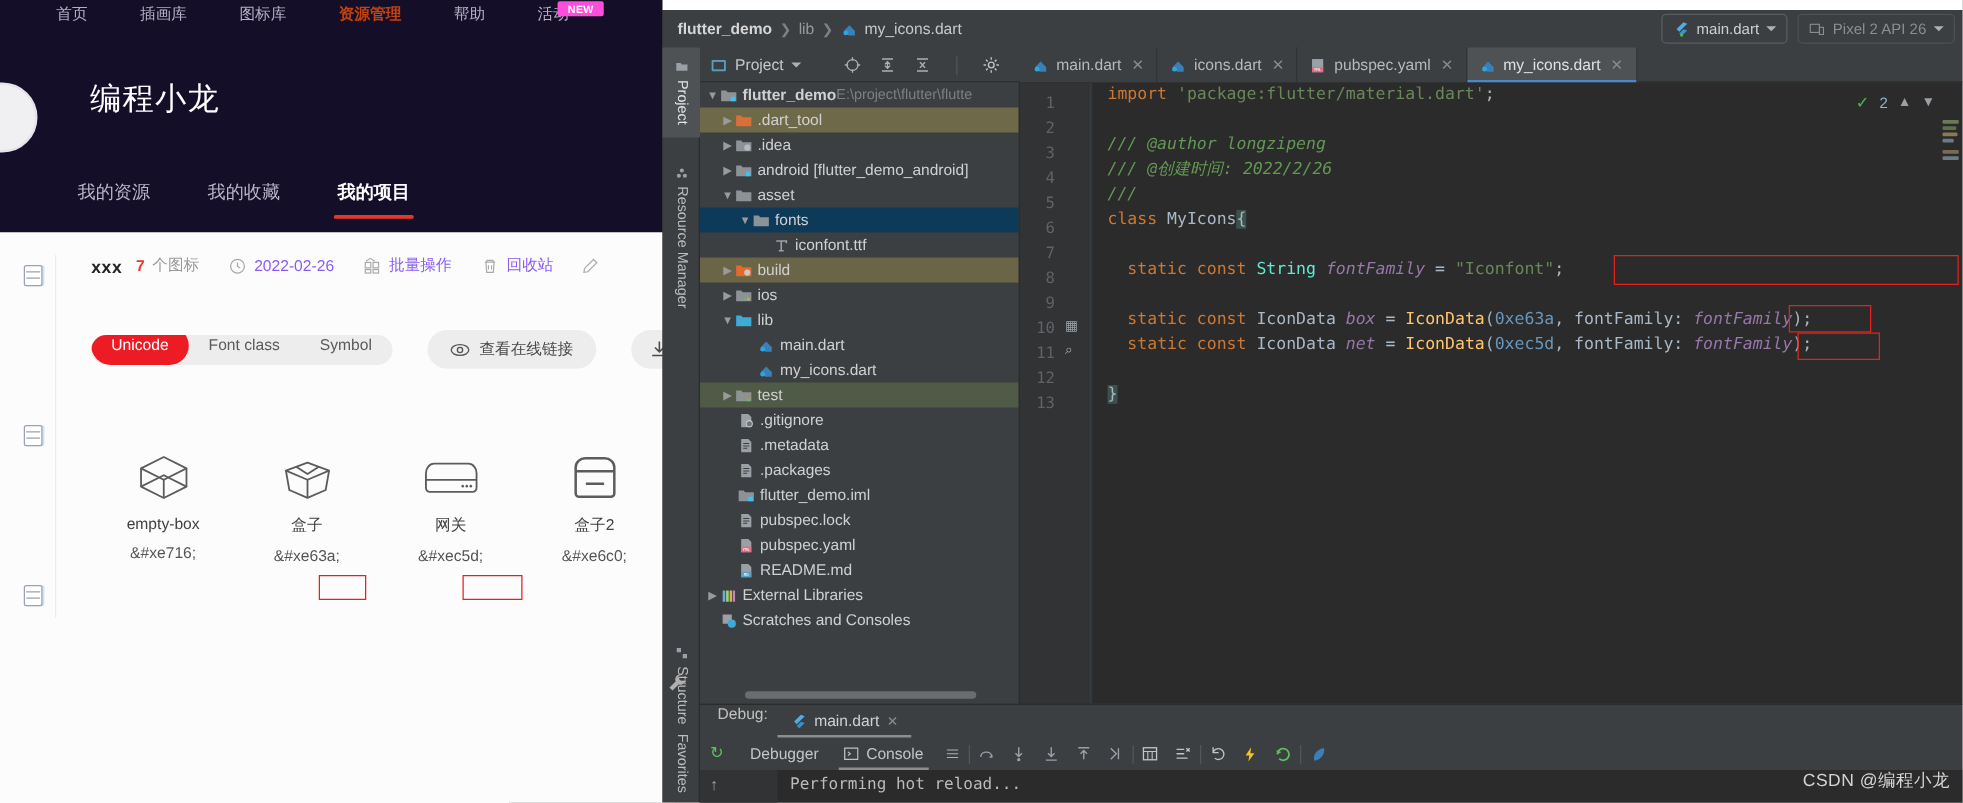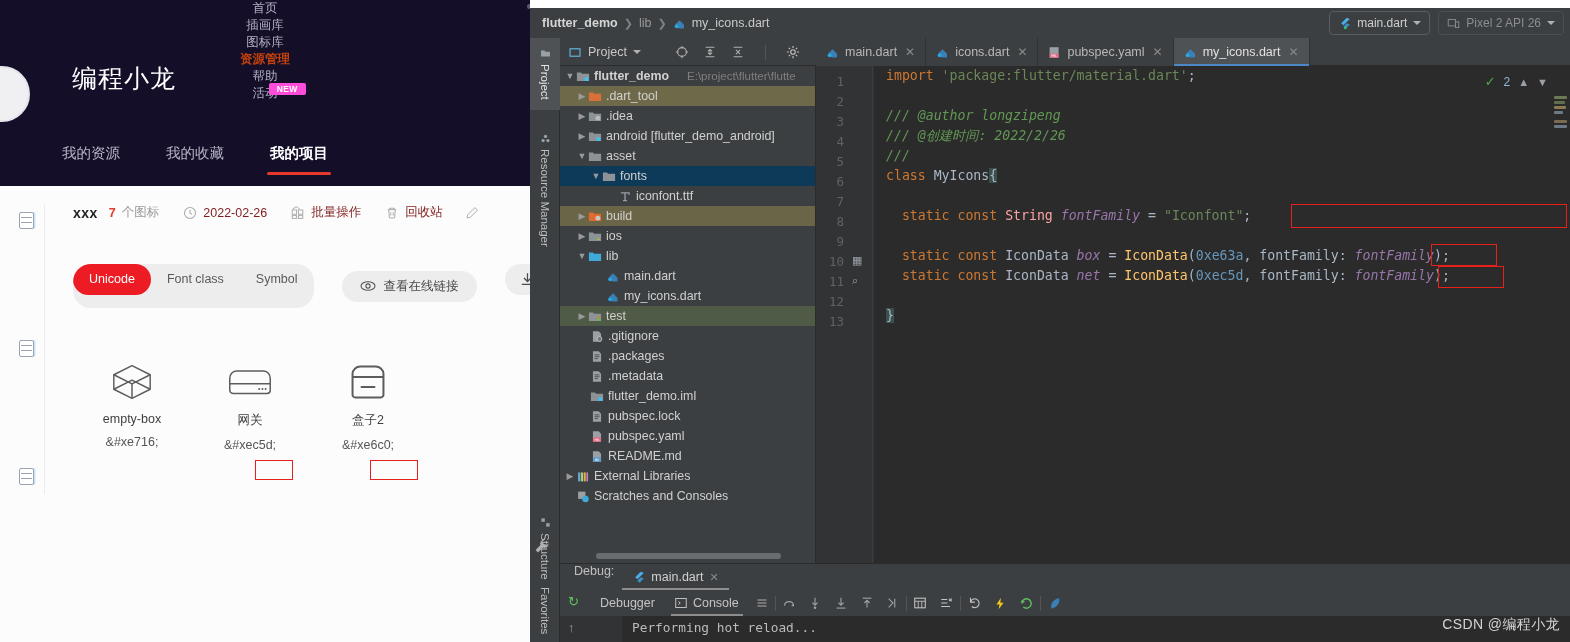--- a/index.html
+++ b/index.html
@@ -13,22 +13,22 @@
   
   .web {
     position: absolute; left: 0; top: 0; width: 540px; height: 642px;
     background: #fbfbfb; overflow: hidden;
   }
   .web-hero {
     position: absolute; left: 0; top: 0; width: 540px; height: 186px;
     background: #140e29;
   }
   .web-nav {
-    position: absolute; left: 0; top: 0; width: 540px; height: 22px;
-    display: flex; align-items: center; gap: 0px; padding-left: 32px; flex-direction: column;
+    position: absolute; left: 13px; top: 0; width: 540px; height: 22px;
+    display: flex; align-items: center; gap: 0px; padding-left: 32px;
   }
   .nav-item {
     color: #b3b0c4; font-size: 12.5px; margin-right: 42px; white-space: nowrap;
     position: relative;
   }
   .nav-item.active { color: #c2410c; font-weight: bold; }
   .nav-new {
     background: #ff4ddb; color: #fff; font-size: 8.5px; font-weight: bold;
     padding: 1px 8px; border-radius: 2px; position: absolute;
     right: -28px; top: -2px; letter-spacing: .3px;
@@ -75,28 +75,28 @@
     position: absolute; left: 44px; top: 18px; width: 1px; height: 290px; background: #ececec;
   }
 
   .panel-meta {
     position: absolute; left: 73px; top: 18px; display: flex; align-items: center;
     font-size: 12.5px; color: #8a8a8a;
   }
   .meta-title { color: #222; font-weight: bold; font-size: 14px; letter-spacing: .5px; }
   .meta-count { color: #e8372b; margin-left: 11px; font-weight: bold; font-size: 12.5px; }
   .meta-label { margin-left: 6px; color: #999; }
-  .meta-group { display: flex; align-items: center; margin-left: 24px; color: #7f1d1d; gap: 6px; }
+  .meta-group { display: flex; align-items: center; margin-left: 24px; color: #8b5cf6; gap: 6px; }
   .meta-ic { width: 14px; height: 14px; display: inline-block; }
 
   .seg-wrap {
     position: absolute; left: 73px; top: 78px; display: flex; align-items: center;
   }
   .seg {
-    display: flex; background: #ededed; border-radius: 18px; height: 44px; align-items: flex-start;
+    display: flex; background: #ededed; border-radius: 18px; height: 24px; align-items: flex-end;
     overflow: hidden;
   }
   .seg-btn {
     padding: 0 16px; height: 31px; line-height: 31px; font-size: 12.5px; color: #5a5a5a;
   }
   .seg-btn.active { background: #ed1c24; color: #fff; border-radius: 18px; font-weight: normal; }
   .pill {
     margin-left: 28px; background: #ededed; border-radius: 18px; height: 31px;
     display: flex; align-items: center; gap: 8px; padding: 0 18px;
     font-size: 12.5px; color: #4a4a4a; white-space: nowrap;
@@ -186,21 +186,21 @@
   }
   .trow { height: 20px; display: flex; align-items: center; white-space: nowrap; }
   .trow.sel-blue { background: #0d3a58; }
   .trow.sel-olive { background: #6e6a49; }
   .trow.sel-olive2 { background: #6b6547; }
   .trow.sel-green { background: #4f5b46; }
   .arrow { width: 12px; color: #9a9a9a; font-size: 9px; text-align: center; flex: none; }
   .fico { width: 14px; height: 13px; margin-right: 4px; flex: none; position: relative; }
   .tname { color: #d0d0d0; }
   .tname.b { font-weight: bold; }
-  .tpath { color: #7f7f7f; margin-left: 18px; font-size: 11.5px; }
+  .tpath { color: #7f7f7f; margin-left: 0; font-size: 11.5px; }
   .hscroll {
     position: absolute; left: 36px; bottom: 4px; width: 240px; height: 6px;
   }
   .hscroll i { display: block; height: 6px; width: 185px; background: #6a6d6f; border-radius: 3px; }
   .tree-border { position: absolute; left: 285px; top: 58px; width: 1px; height: 497px; background: #2b2b2b; }
 
   
   .editor {
     position: absolute; left: 286px; top: 58px; width: 754px; height: 497px;
     background: #2b2b2b; overflow: hidden;
@@ -367,20 +367,34 @@
                 <path d="M24 4 L44 14 L24 24 L4 14 Z"></path>
                 <path d="M24 20 L44 30 L24 40 L4 30 Z"></path>
                 <path d="M4 14 L4 30 M44 14 L44 30 M24 24 L24 40"></path>
               </g>
             </svg>
           </div>
           <div class="icon-name">empty-box</div>
           <div class="icon-code">&amp;#xe716;</div>
         </div>
 
+        <div class="icon-cell">
+          <div class="icon-art">
+            <svg width="44" height="40" viewBox="0 0 48 44">
+              <g fill="none" stroke="#5c5c5c" stroke-width="1.6" stroke-linejoin="round">
+                <path d="M5 16 L24 9 L43 16 L24 24 Z"></path>
+                <path d="M5 16 L8 33 L24 40 L40 33 L43 16"></path>
+                <path d="M24 24 L24 40"></path>
+                <path d="M14 12.5 L24 19 L34 12.5"></path>
+              </g>
+            </svg>
+          </div>
+          <div class="icon-name">盒子</div>
+          <div class="icon-code boxed">&amp;#xe63a;</div>
+        </div>
 
         <div class="icon-cell">
           <div class="icon-art">
             <svg width="46" height="34" viewBox="0 0 50 36">
               <g fill="none" stroke="#5c5c5c" stroke-width="1.6" stroke-linejoin="round">
                 <path d="M3 14 C3 10 6 6 10 6 L40 6 C44 6 47 10 47 14 L47 27 C47 29 45.5 30.5 43.5 30.5 L6.5 30.5 C4.5 30.5 3 29 3 27 Z"></path>
                 <path d="M3 20 L47 20"></path>
               </g>
               <circle cx="35" cy="25.5" r="1.1" fill="#5c5c5c"></circle>
               <circle cx="38.5" cy="25.5" r="1.1" fill="#5c5c5c"></circle>
@@ -648,28 +662,28 @@
             <path d="M3 1.5h7l3 3v10H3z" fill="#9aa0a6"></path>
             <circle cx="11" cy="11" r="3" fill="#6f767a" stroke="#c8c8c8" stroke-width="1"></circle>
           </svg>
         <span class="tname">.gitignore</span>
       </div>
       <div class="trow" style="padding-left:30px">
         <svg class="fico" viewBox="0 0 16 16">
             <path d="M3 1.5h7l3 3v10H3z" fill="#9aa0a6"></path>
             <path d="M5 6h6M5 8.3h6M5 10.6h4" stroke="#3c3f41" stroke-width="1"></path>
           </svg>
-        <span class="tname">.packages</span>
+        <span class="tname">.metadata</span>
       </div>
       <div class="trow" style="padding-left:30px">
         <svg class="fico" viewBox="0 0 16 16">
             <path d="M3 1.5h7l3 3v10H3z" fill="#9aa0a6"></path>
             <path d="M5 6h6M5 8.3h6M5 10.6h4" stroke="#3c3f41" stroke-width="1"></path>
           </svg>
-        <span class="tname">.metadata</span>
+        <span class="tname">.packages</span>
       </div>
       <div class="trow" style="padding-left:30px">
         <svg class="fico" viewBox="0 0 16 16">
             <path d="M0.5 3h5l1.4 1.7h8.6v8.8H0.5z" fill="#8d9296"></path>
             <rect x="10" y="9" width="4.5" height="4.5" fill="#3fc1f2"></rect>
           </svg>
         <span class="tname">flutter_demo.iml</span>
       </div>
       <div class="trow" style="padding-left:30px">
         <svg class="fico" viewBox="0 0 16 16">
@@ -736,21 +750,21 @@
         <span class="gico" style="top:208px">⌕</span>
       </div>
       <div class="fold-line"></div>
 
       <div class="codearea">
         <div class="cline" style="top:0px"><span class="kw">import</span> <span class="str">'package:flutter/material.dart'</span>;</div>
         <div class="cline" style="top:40px"><span class="cmt">/// @author longzipeng</span></div>
         <div class="cline" style="top:60px"><span class="cmt">/// @创建时间: 2022/2/26</span></div>
         <div class="cline" style="top:80px"><span class="cmt">///</span></div>
         <div class="cline" style="top:100px"><span class="kw">class</span> <span style="color:#a9b7c6">MyIcons</span><span style="background:#3b514d">{</span></div>
-        <div class="cline" style="top:140px">  <span class="kw">static const</span> <span style="color:#fca5a5">String</span> <span class="fld">fontFamily</span> = <span class="str">"Iconfont"</span>;</div>
+        <div class="cline" style="top:140px">  <span class="kw">static const</span> <span style="color:#5eead4">String</span> <span class="fld">fontFamily</span> = <span class="str">"Iconfont"</span>;</div>
         <div class="cline" style="top:180px">  <span class="kw">static const</span> <span style="color:#a9b7c6">IconData</span> <span class="fld">box</span> = <span style="color:#ffc66d">IconData</span>(<span class="num">0xe63a</span>, fontFamily: <span class="fld">fontFamily</span>);</div>
         <div class="cline" style="top:200px">  <span class="kw">static const</span> <span style="color:#a9b7c6">IconData</span> <span class="fld">net</span> = <span style="color:#ffc66d">IconData</span>(<span class="num">0xec5d</span>, fontFamily: <span class="fld">fontFamily</span>);</div>
         <div class="cline" style="top:240px"><span style="background:#3b514d">}</span></div>
       </div>
 
       <div class="insp">
         <span class="chk">✓</span>
         <span class="n">2</span>
         <span class="cv">▲</span>
         <span class="cv">▼</span>

